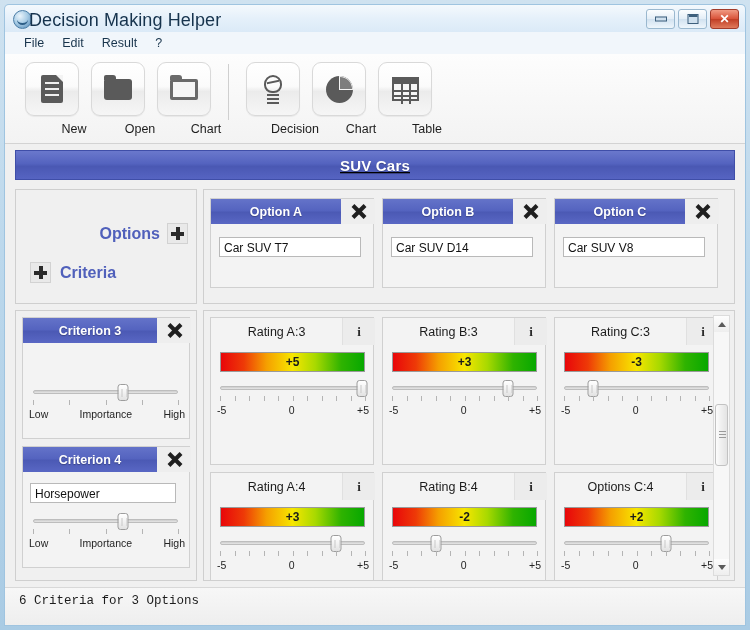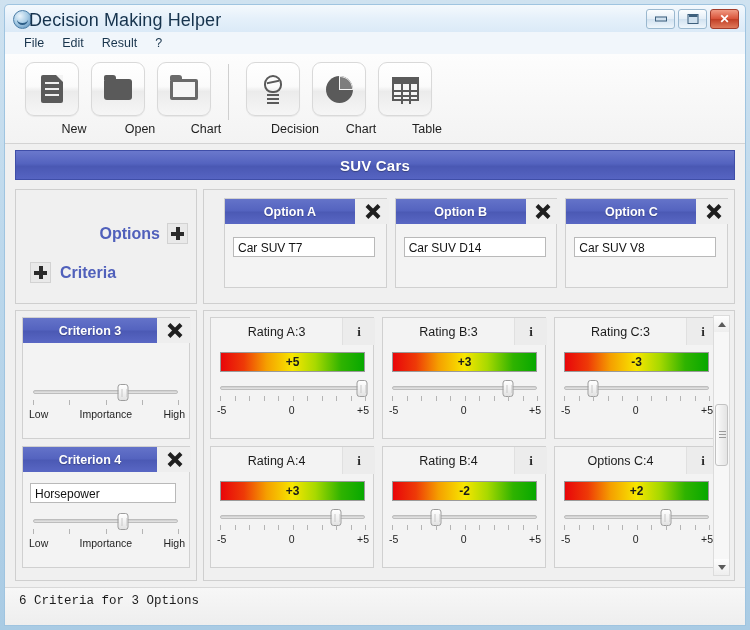--- a/index.html
+++ b/index.html
@@ -88,20 +88,21 @@
   .tb-sep{
     width:1px;height:56px;background:#cfcfcf;margin:2px 11px 0 11px;
   }
   
   .banner{
     position:absolute;left:10px;top:96px;width:720px;height:30px;
     background:linear-gradient(180deg,#6a78cc 0%,#5463bf 45%,#4a58b3 55%,#5664c2 100%);
     border:1px solid #3f4ea8;
     display:flex;align-items:center;justify-content:center;
     box-sizing:border-box;
+    text-decoration:underline;
   }
   .banner-text{
     color:#fff;font-size:15px;font-weight:700;letter-spacing:.2px;
     text-shadow:0 1px 1px rgba(0,0,0,.3);
   }
   
   .opt-left{
     position:absolute;left:10px;top:135px;width:182px;height:115px;
     background:#f0f0f0;border:1px solid #cfcfcf;box-sizing:border-box;
   }
@@ -121,21 +122,21 @@
   }
   .plus-glyph:before{left:5px;top:0;width:4px;height:13px;}
   .plus-glyph:after{left:0;top:5px;width:13px;height:4px;}
   .crit-title-row{
     position:absolute;left:14px;top:72px;display:flex;align-items:center;gap:9px;
   }
   .crit-title{font-size:16px;color:#5060bb;font-weight:700;}
   .opt-right{
     position:absolute;left:198px;top:135px;width:532px;height:115px;
     background:#f0f0f0;border:1px solid #cfcfcf;box-sizing:border-box;
-    display:flex;padding:8px 6px 0 20px;gap:8px;
+    display:flex;padding:8px 6px 0 6px;gap:8px;
   }
   .opt-card{
     width:164px;height:90px;background:#f3f3f3;border:1px solid #d0d0d0;
     box-sizing:border-box;position:relative;
   }
   .card-head{
     position:absolute;left:0;top:0;width:164px;height:25px;display:flex;
   }
   .card-head-blue{
     flex:1;
@@ -188,21 +189,21 @@
     position:absolute;left:6px;top:90px;width:156px;height:14px;
     display:flex;justify-content:space-between;font-size:10.5px;color:#242424;
   }
   .ratings{
     position:absolute;left:198px;top:256px;width:532px;height:271px;
     background:#f0f0f0;border:1px solid #cfcfcf;box-sizing:border-box;
     overflow:hidden;padding:6px;
   }
   .rrow{display:flex;gap:8px;margin-bottom:7px;}
   .rcard{
-    width:164px;height:122px;background:#f3f3f3;border:1px solid #d0d0d0;
+    width:164px;height:148px;background:#f3f3f3;border:1px solid #d0d0d0;
     box-sizing:border-box;position:relative;
   }
   .rhead{position:absolute;left:0;top:0;width:164px;height:27px;display:flex;}
   .rhead-title{
     flex:1;display:flex;align-items:center;justify-content:center;
     font-size:12.5px;color:#1b1b1b;background:#f3f3f3;
   }
   .rhead-i{
     width:32px;background:#ececec;border-left:1px solid #e0e0e0;
     display:flex;align-items:center;justify-content:center;

